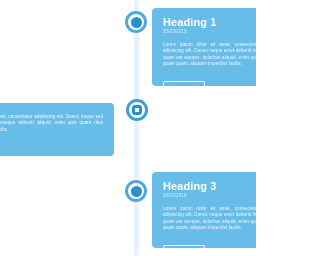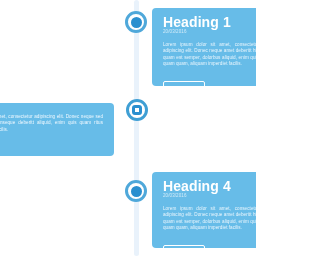--- a/index.html
+++ b/index.html
@@ -60,21 +60,21 @@
     border-top:7px solid transparent;
     border-bottom:7px solid transparent;
     border-left:7px solid #67bce8;
   }
 
   #card1{top:8px;height:78px;}
   #card2{top:103px;height:53px;padding-top:11px;}
   #card3{top:172px;height:76px;}
 
   .heading{
-    color:#ffffff;font-size:14px;font-weight:bold;
+    color:#ffffff;font-size:11px;font-weight:bold;
     line-height:11px;margin:0 0 1px 0;
     letter-spacing:.1px;
   }
   .date{
     color:#d3ecf9;font-size:4.5px;line-height:6px;
     margin:0 0 7px 0;letter-spacing:.1px;
   }
   .body{
     color:#eaf6fd;font-size:4.6px;line-height:6.4px;
     margin:0 0 8px 0;letter-spacing:.05px;
@@ -114,21 +114,21 @@
     <div class="arrow"></div>
     <p class="body">amet, consectetur adipiscing elit. Donec neque sed conseque deberitt aliquid, enim quis quam ritus facilis.</p>
   </div>
 
   <div class="node square" id="node2">
     <span class="badge"></span>
   </div>
 
   <div class="card right" id="card3">
     <div class="arrow"></div>
-    <p class="heading">Heading 4</p>
+    <p class="heading">Heading 3</p>
     <p class="date">20/03/2016</p>
     <p class="body">Lorem ipsum dolor sit amet, consectetur adipiscing elit. Donec neque amet deberitt hic quam est semper, dolorbus aliquid, enim quis quam quam, aliquam imperdiet facilis.</p>
     <span class="btn">Read more</span>
   </div>
 
   <div class="node" id="node3">
     <span class="badge"></span>
   </div>
 
 </div>

